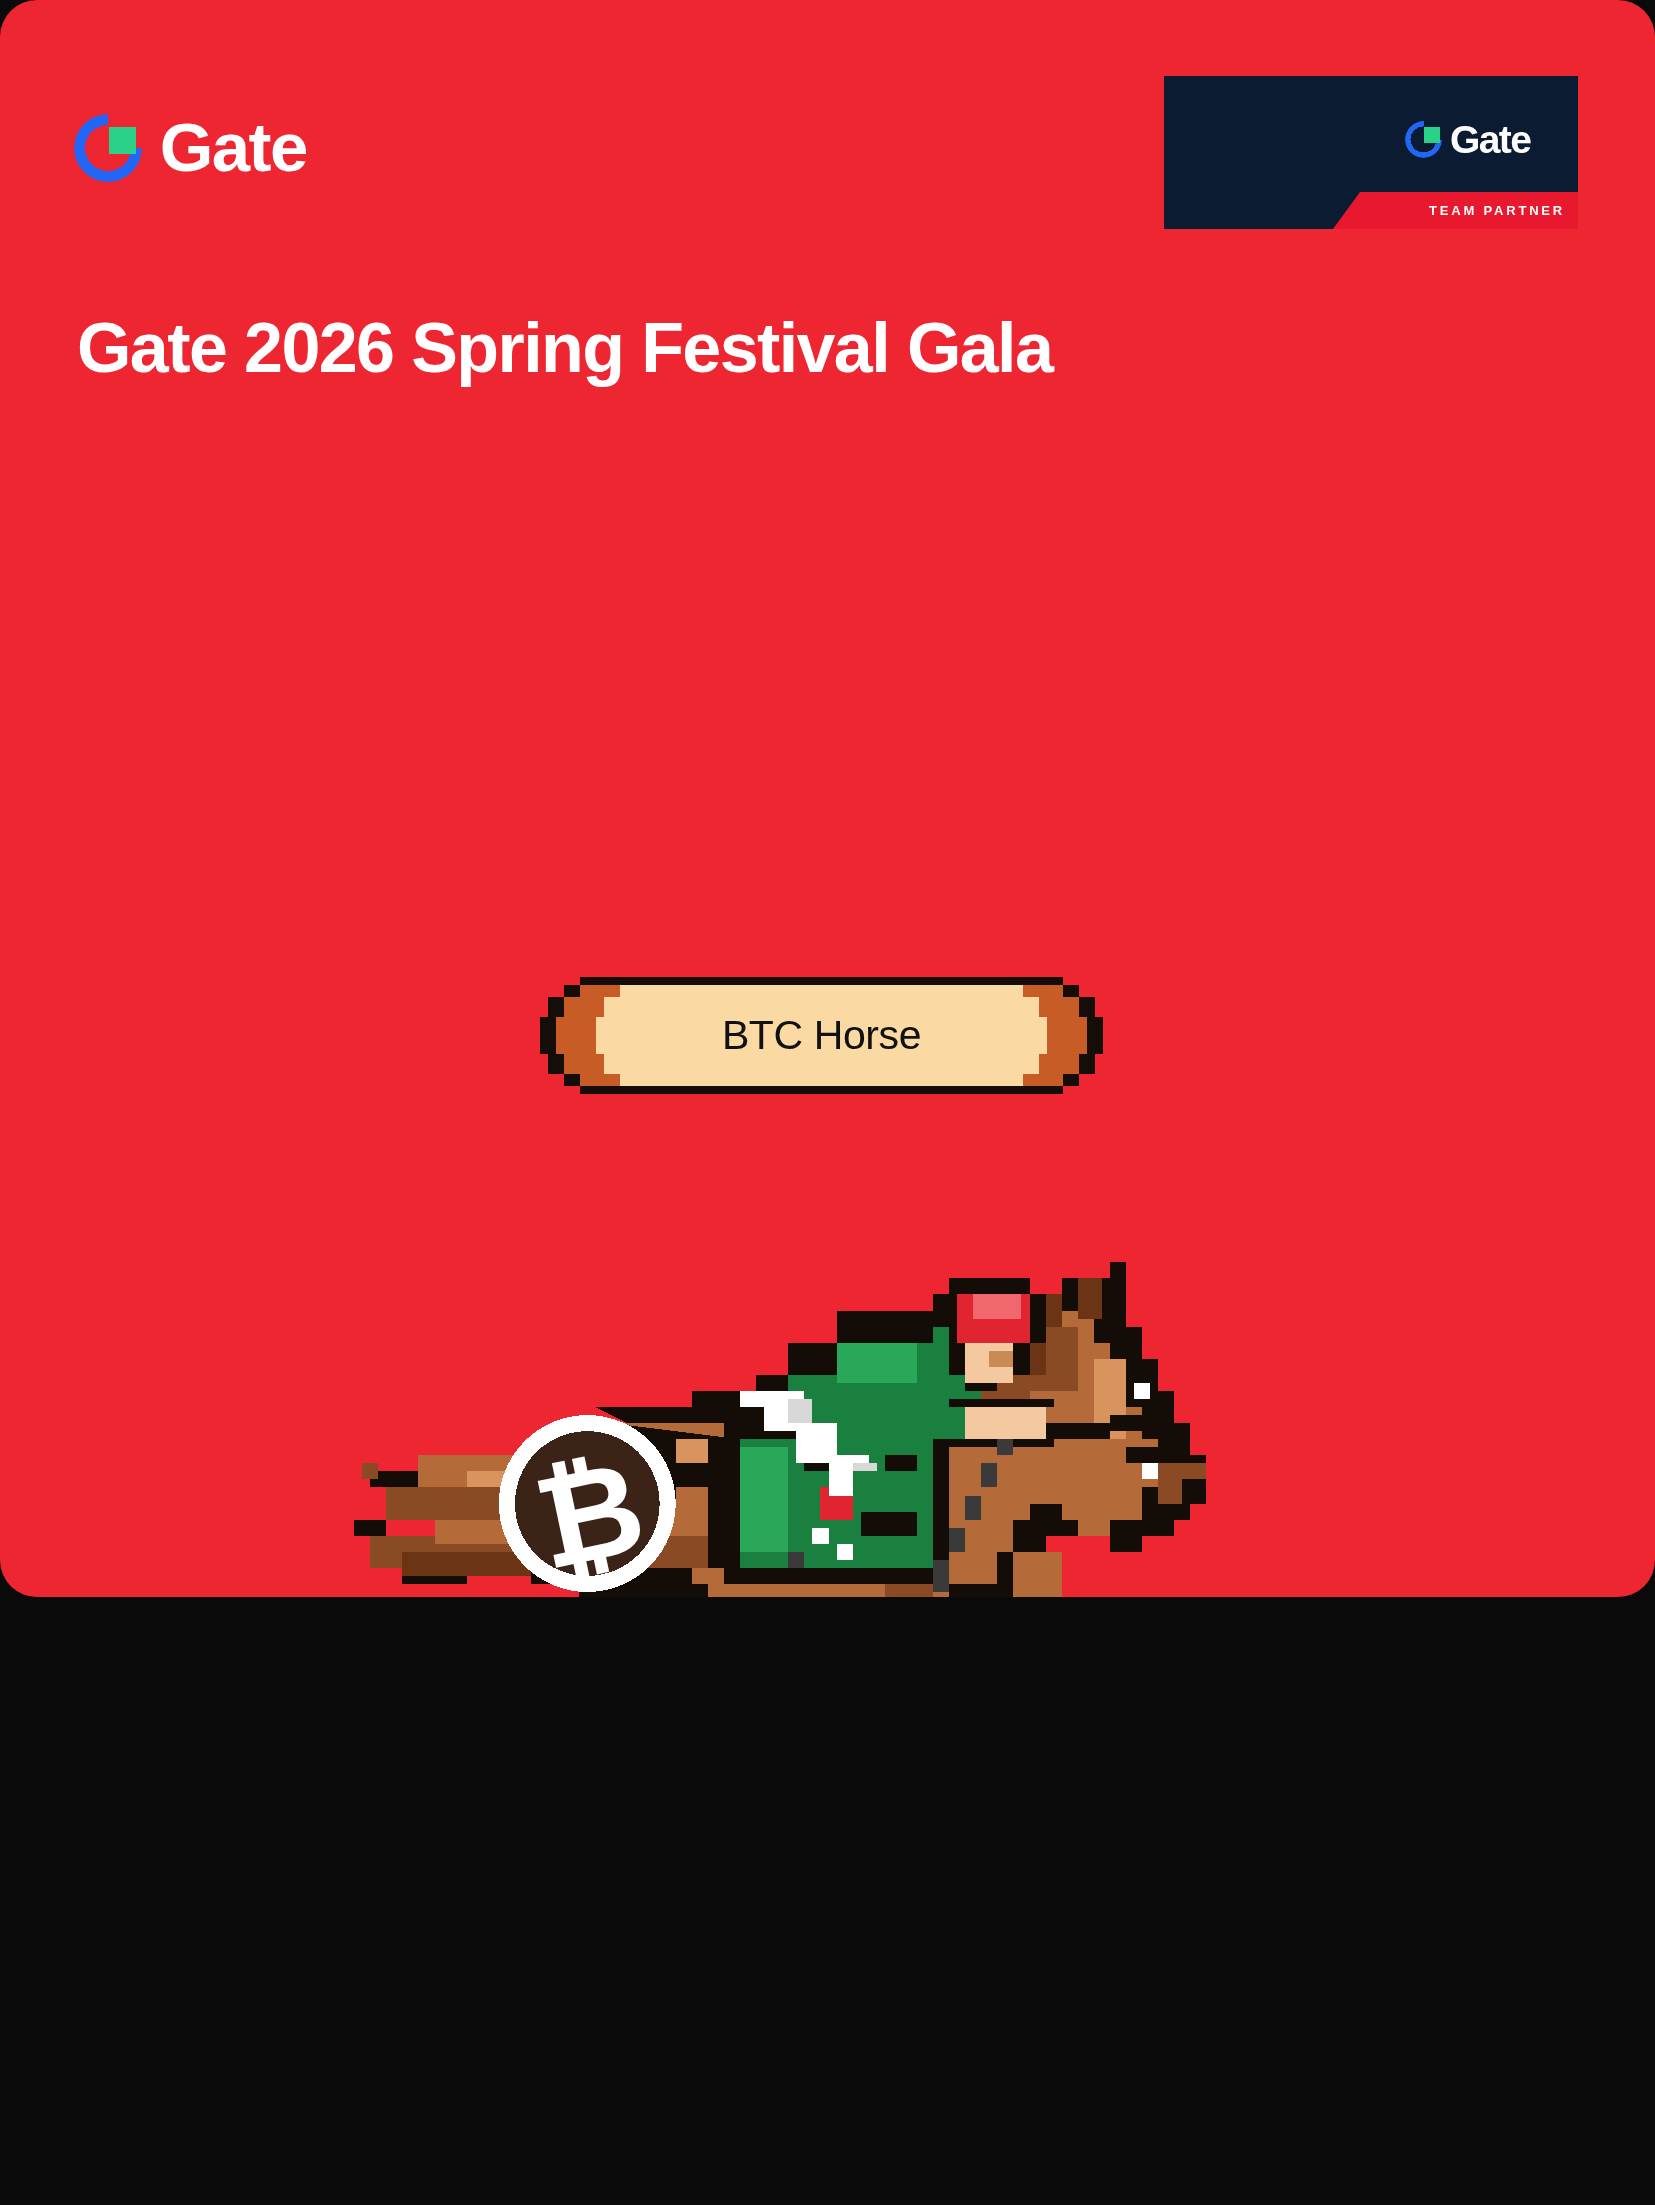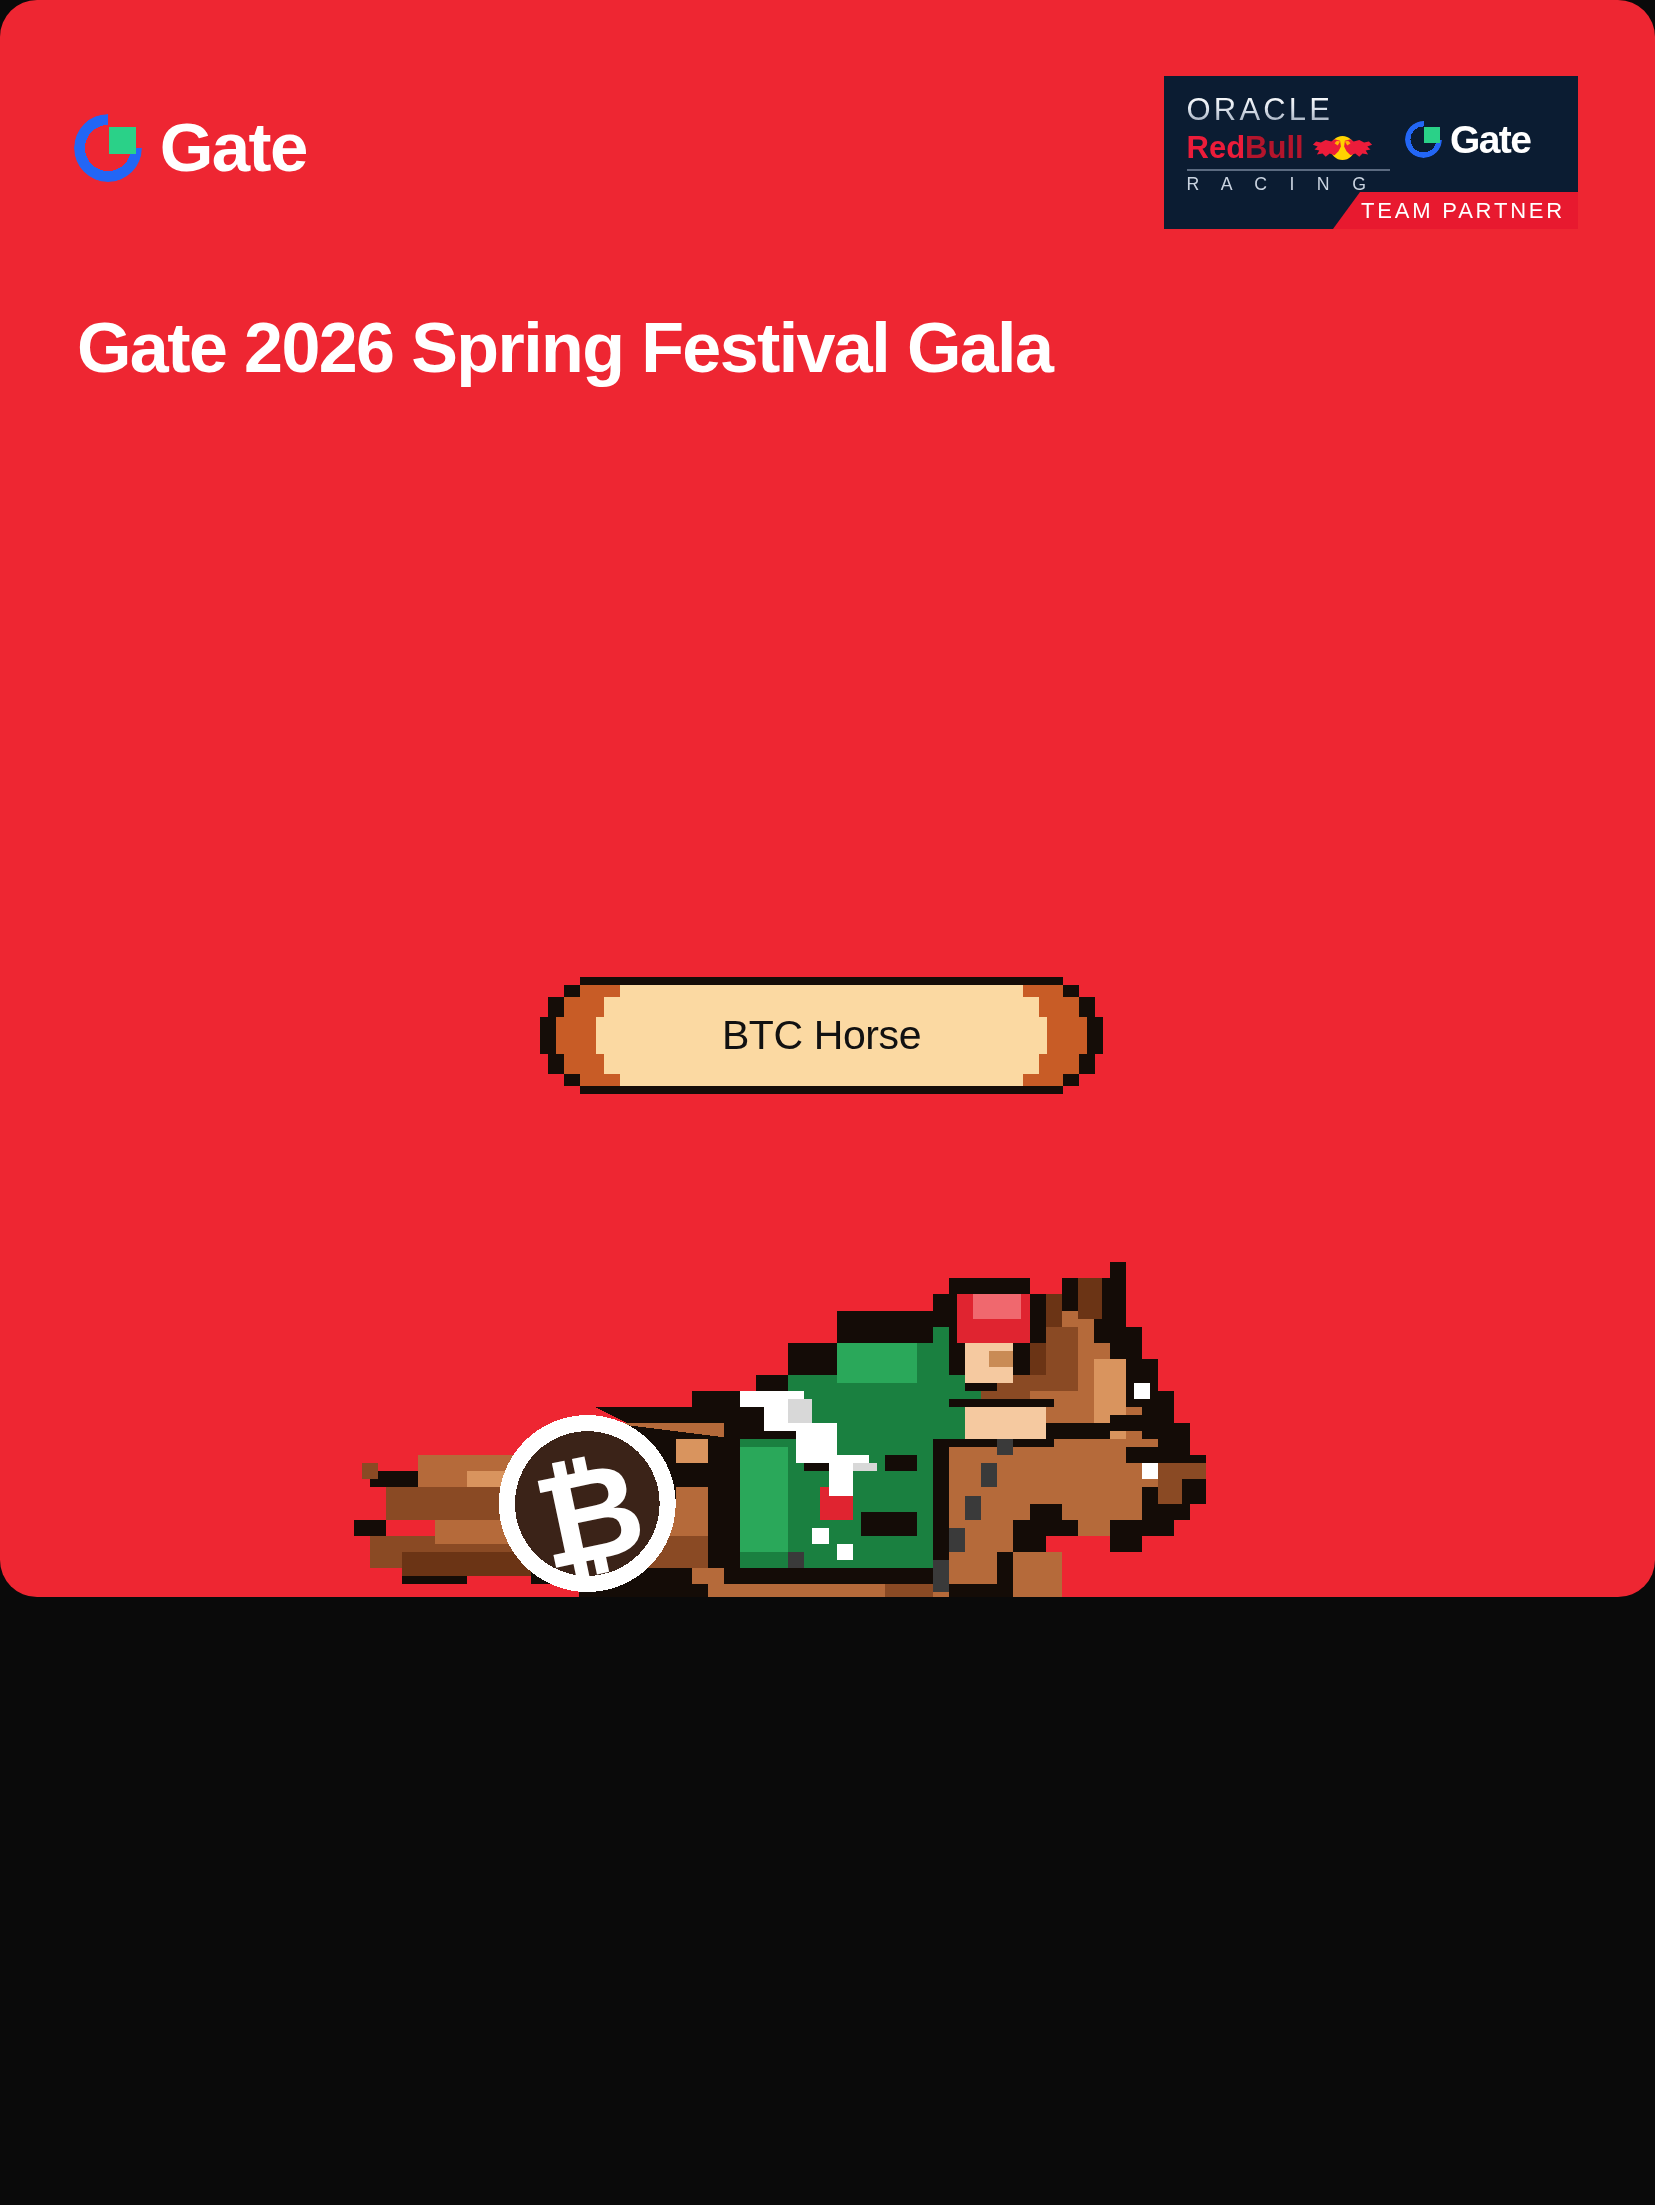--- a/index.html
+++ b/index.html
@@ -80,21 +80,21 @@
   .rb-gate .gate-word { font-size:39px; }
 
   #rb-partner {
     position:absolute; left:169px; bottom:0; width:245px; height:37px;
     background:#e8192f;
     clip-path: polygon(27px 0, 100% 0, 100% 100%, 0 100%);
     display:flex; align-items:center; justify-content:flex-end;
     padding-right:13px;
   }
   #rb-partner span {
-    color:#fff; font-size:22px; font-weight:400; letter-spacing:2.8px; white-space:nowrap;
+    color:#fff; font-size:13px; font-weight:700; letter-spacing:2.8px; white-space:nowrap;
   }
 
   
   #title {
     position:absolute; left:77px; top:310px;
     width:1448px;
     color:#fff; font-size:70px; font-weight:700; letter-spacing:-1.6px; line-height:1.1;
   }
   #subtitle {
     position:absolute; left:76px; top:479px;
@@ -132,38 +132,20 @@
       <span class="gate-mark">
         <span class="gate-ring"></span>
         <span class="gate-notch"></span>
         <span class="gate-sq"></span>
       </span>
       <span class="gate-word">Gate</span>
     </div>
 
     <div id="rb-badge">
 
-      <div class="rb-left">
-        <div class="rb-oracle">ORACLE</div>
-
-        <div class="rb-row">
-          <div class="rb-red"><span class="r1">Red</span><span class="r2">Bull</span></div>
-
-          <svg class="rb-bulls" viewBox="0 0 86 40">
-            <circle cx="43" cy="20" r="15" fill="#ffd400"></circle>
-            <path d="M40 11 L33 9 L29 12 L22 10 L16 13 L10 12 L6 16 L12 18 L8 22 L14 23 L11 28 L18 27 L22 31 L27 27 L33 29 L38 24 L41 18 Z" fill="#ec1c3a"></path>
-            <path d="M46 11 L53 9 L57 12 L64 10 L70 13 L76 12 L80 16 L74 18 L78 22 L72 23 L75 28 L68 27 L64 31 L59 27 L53 29 L48 24 L45 18 Z" fill="#ec1c3a"></path>
-            <path d="M40 12 L36 11 L33 14 L37 17 Z" fill="#ffb400"></path>
-            <path d="M46 12 L50 11 L53 14 L49 17 Z" fill="#ffb400"></path>
-          </svg>
-        </div>
-
-        <div class="rb-rule"></div>
-        <div class="rb-racing">R A C I N G</div>
-      </div>
 
       <div class="rb-gate">
         <span class="gate-mark">
           <span class="gate-ring"></span>
           <span class="gate-notch"></span>
           <span class="gate-sq"></span>
         </span>
         <span class="gate-word">Gate</span>
       </div>
 

